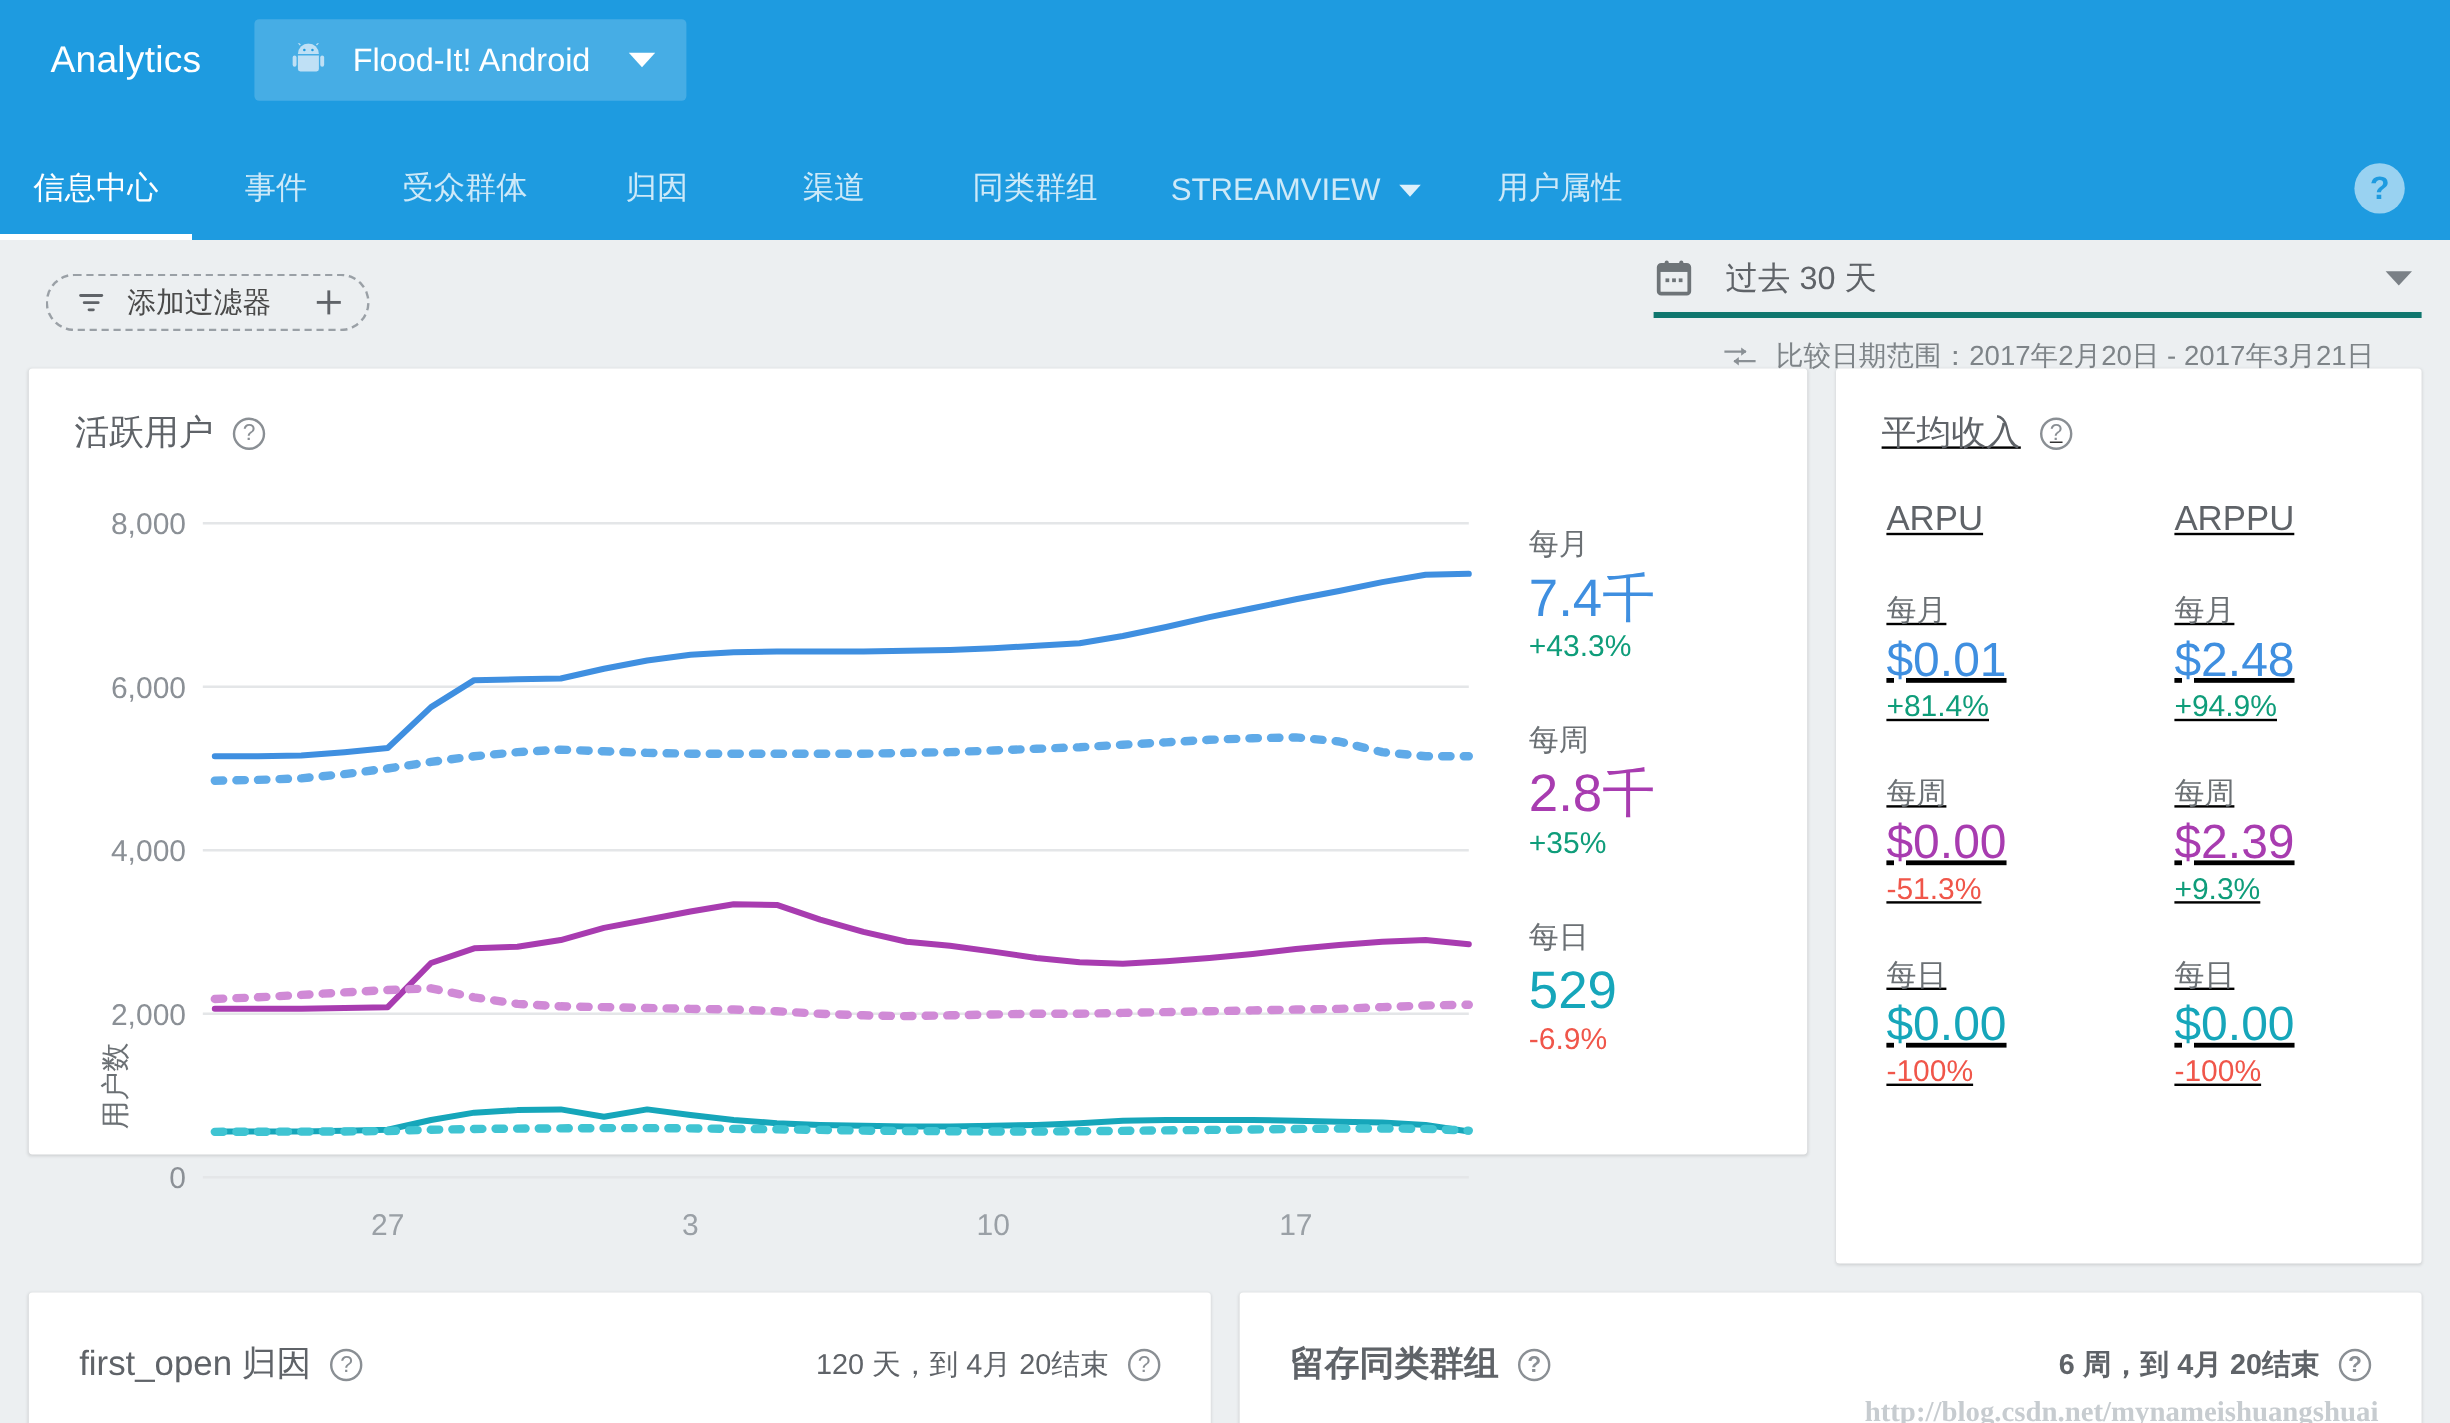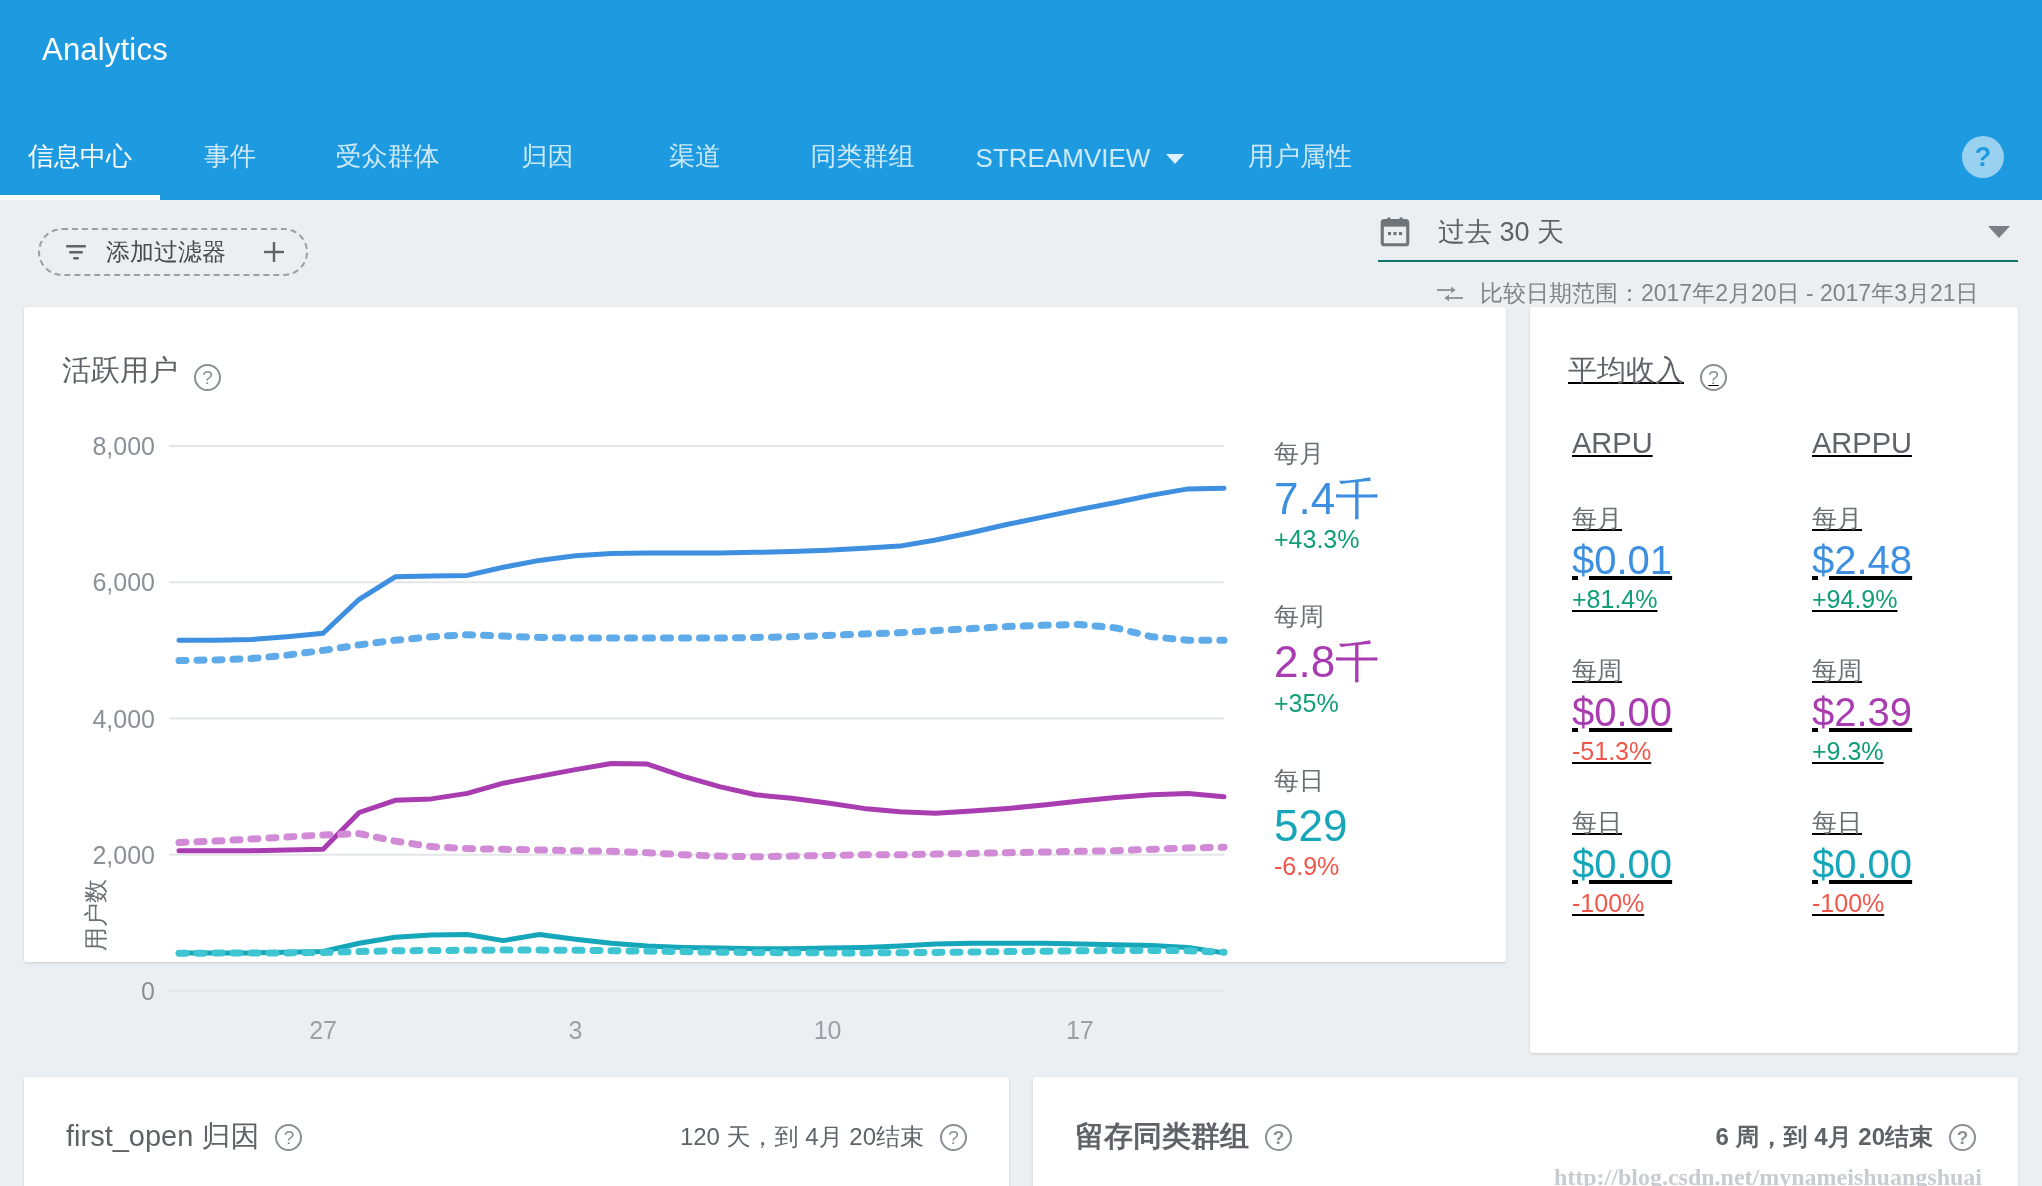--- a/index.html
+++ b/index.html
@@ -127,21 +127,21 @@
   .plus-icon { width: 24px; height: 24px; margin-left: 18px; display:block; }
 
   .date-block {
     position: absolute;
     right: 24px; top: 14px;
     width: 640px;
   }
   .date-main {
     display: flex;
     align-items: center;
-    border-bottom: 2px solid #0f766e;
+    border-bottom: 5px solid #0f766e;
     padding-bottom: 10px;
   }
   .cal-icon { width: 34px; height: 34px; margin-right: 26px; flex: none; display:block; }
   .date-text { font-size: 27px; color: #5f6368; flex: 1; white-space: nowrap; }
   .date-caret {
     width: 0; height: 0;
     border-left: 11px solid transparent;
     border-right: 11px solid transparent;
     border-top: 12px solid #7a8086;
     margin-right: 8px;
@@ -165,23 +165,23 @@
   .card {
     background: #ffffff;
     border-radius: 3px;
     box-shadow: 0 1px 3px rgba(0,0,0,0.14);
   }
   .card-active-users { width: 1482px; height: 655px; position: relative; }
   .card-revenue { flex: 1; height: 746px; position: relative; text-decoration: underline; }
 
   .card-title {
     display: flex;
-    align-items: flex-end;
+    align-items: center;
     gap: 16px;
-    padding: 44px 0 0 38px;
+    padding: 34px 0 0 38px;
   }
   .card-title-text { font-size: 29px; color: #5f6368; white-space: nowrap; }
   .help-outline {
     width: 27px; height: 27px;
     border: 2px solid #8a8f94;
     border-radius: 50%;
     color: #8a8f94;
     font-size: 19px;
     display: flex; align-items: center; justify-content: center;
     cursor: pointer;
@@ -261,20 +261,35 @@
   .c-teal   { color: #16a6ba; }
   .c-up     { color: #0f9d7a; }
   .c-down   { color: #f0564a; }
 </style>
 </head>
 <body>
 
 <div class="header">
   <div class="header-top">
     <div class="brand">Analytics</div>
+    <div class="app-selector">
+      <span>
+        <svg class="android-icon" viewBox="0 0 24 22">
+          <path fill="#bfe0f5" d="M5 8h14v9a1.6 1.6 0 0 1-1.6 1.6H6.6A1.6 1.6 0 0 1 5 17V8z"></path>
+          <rect fill="#bfe0f5" x="1.5" y="8" width="2.6" height="7.5" rx="1.3"></rect>
+          <rect fill="#bfe0f5" x="19.9" y="8" width="2.6" height="7.5" rx="1.3"></rect>
+          <path fill="#bfe0f5" d="M5 7a7 7 0 0 1 14 0H5z"></path>
+          <circle fill="#1e9be0" cx="9.3" cy="4.3" r="0.85"></circle>
+          <circle fill="#1e9be0" cx="14.7" cy="4.3" r="0.85"></circle>
+          <path stroke="#bfe0f5" stroke-width="0.9" d="M6.6 1 5.2-0.6M17.4 1l1.4-1.6"></path>
+        </svg>
+      </span>
+      <span class="app-name">Flood-It! Android</span>
+      <span class="caret-down"></span>
+    </div>
   </div>
 
   <div class="nav-tabs">
     <div class="tab active" style="min-width:160px;">
       <span>信息中心</span>
     </div>
     <div class="tab" style="min-width:140px;">
       <span>事件</span>
     </div>
     <div class="tab" style="min-width:175px;">

